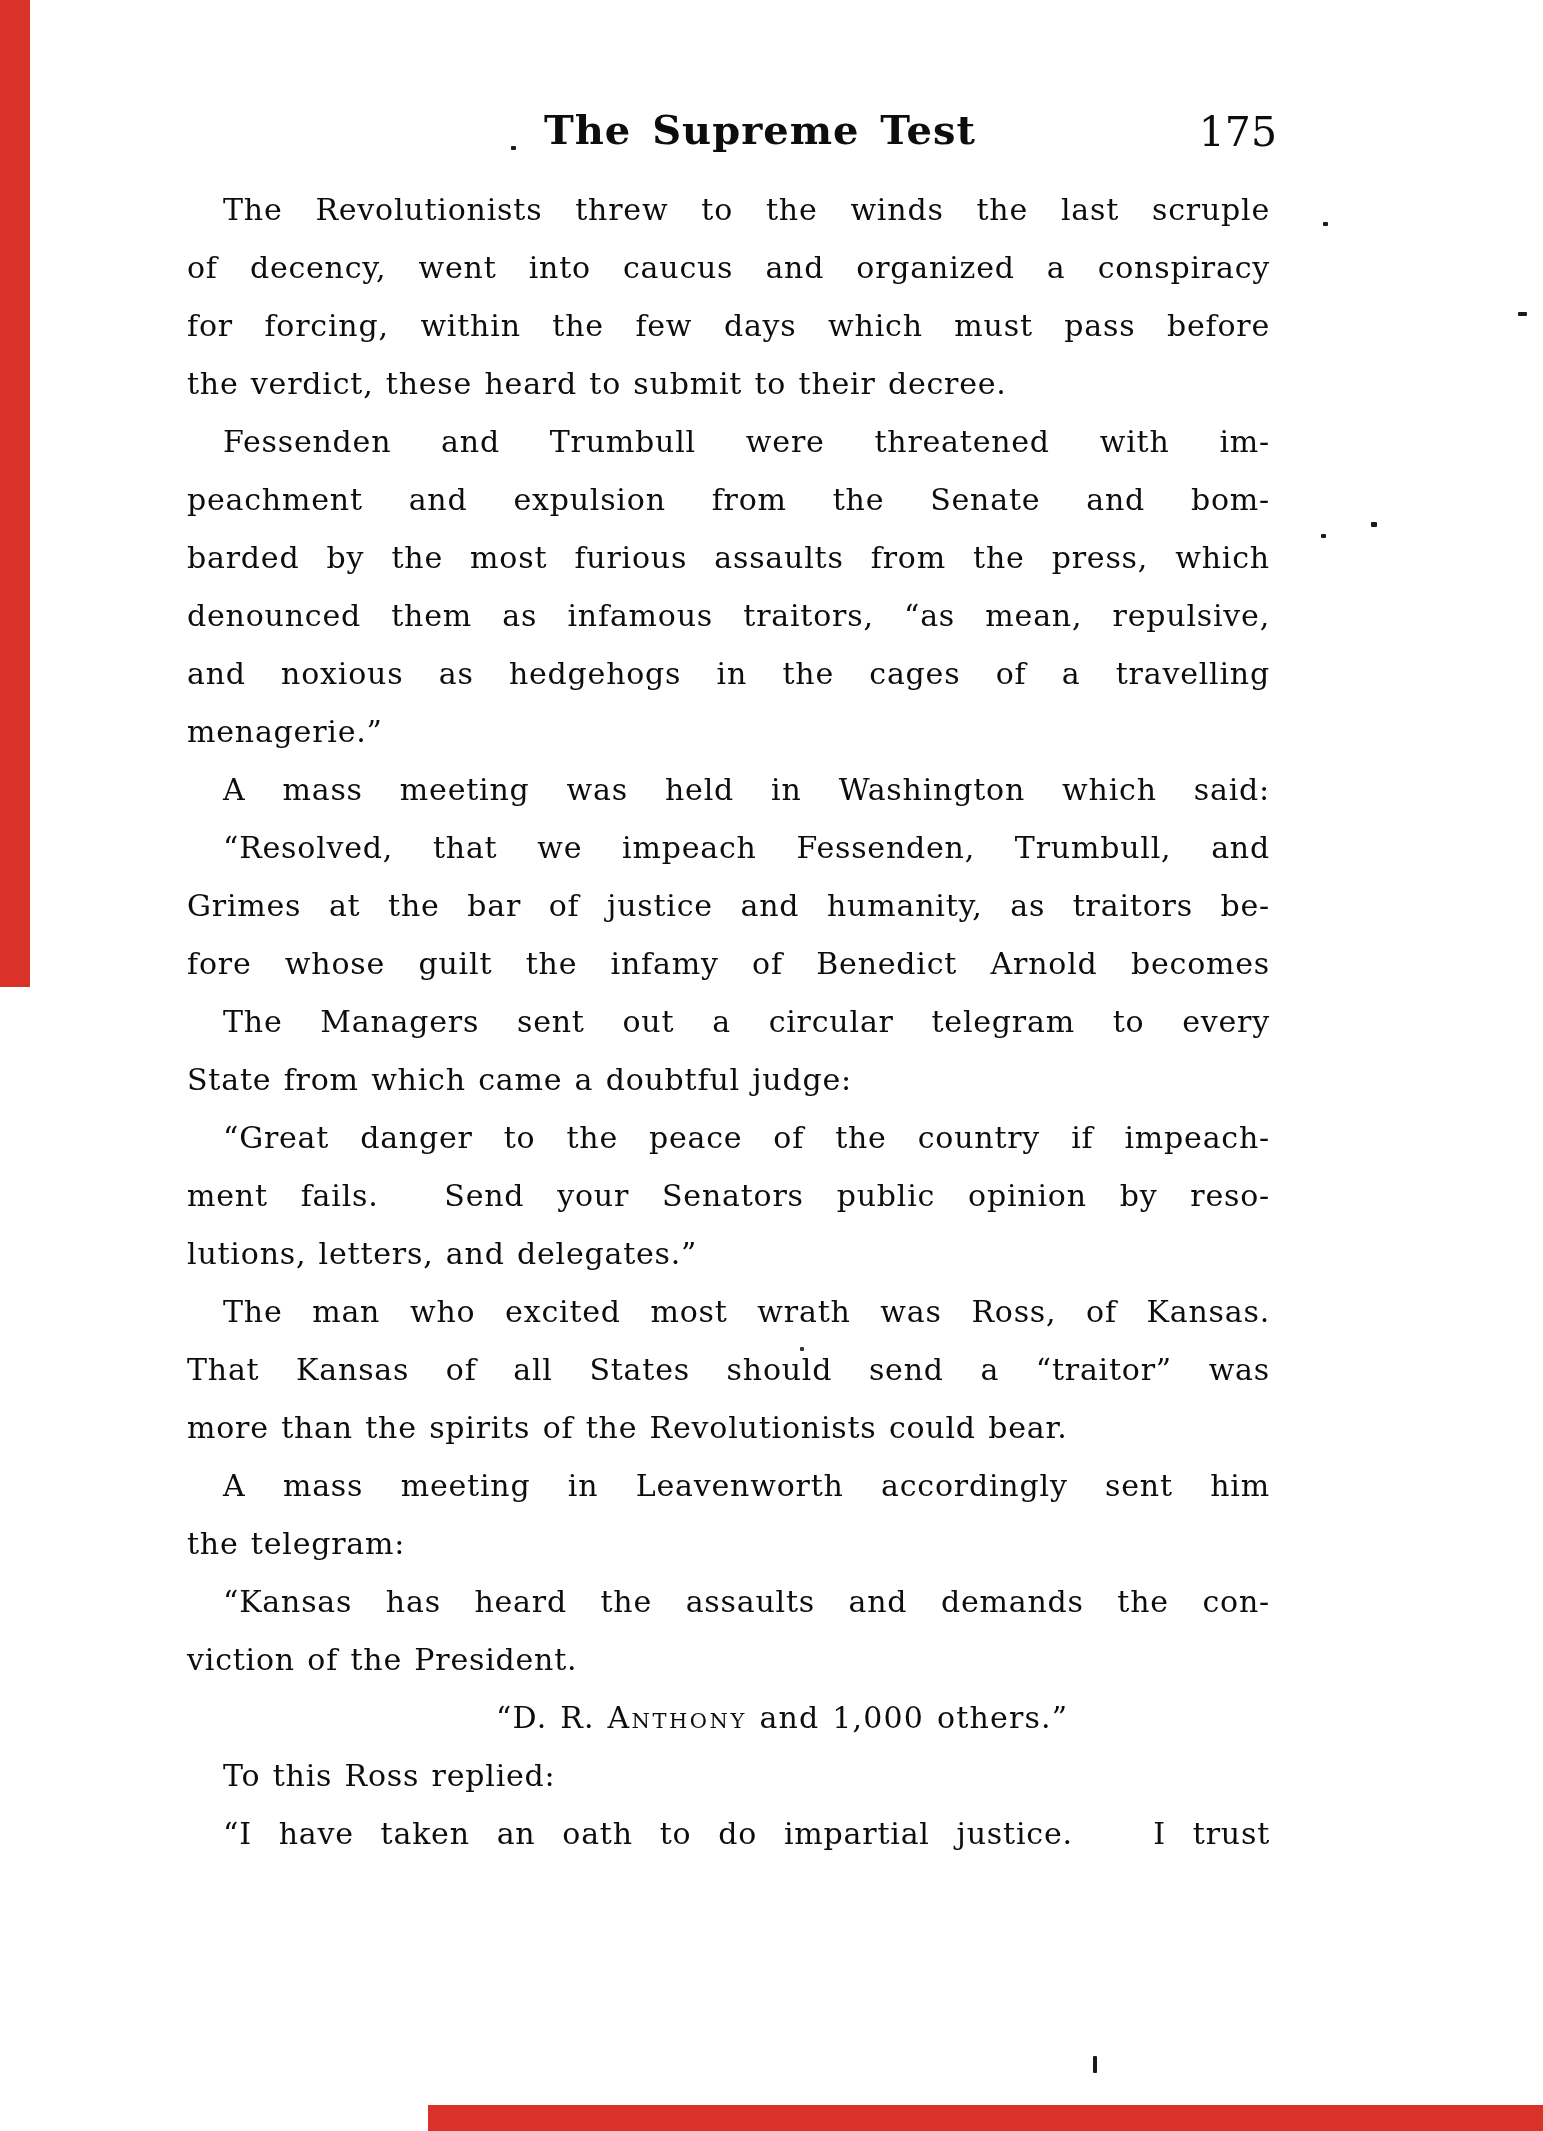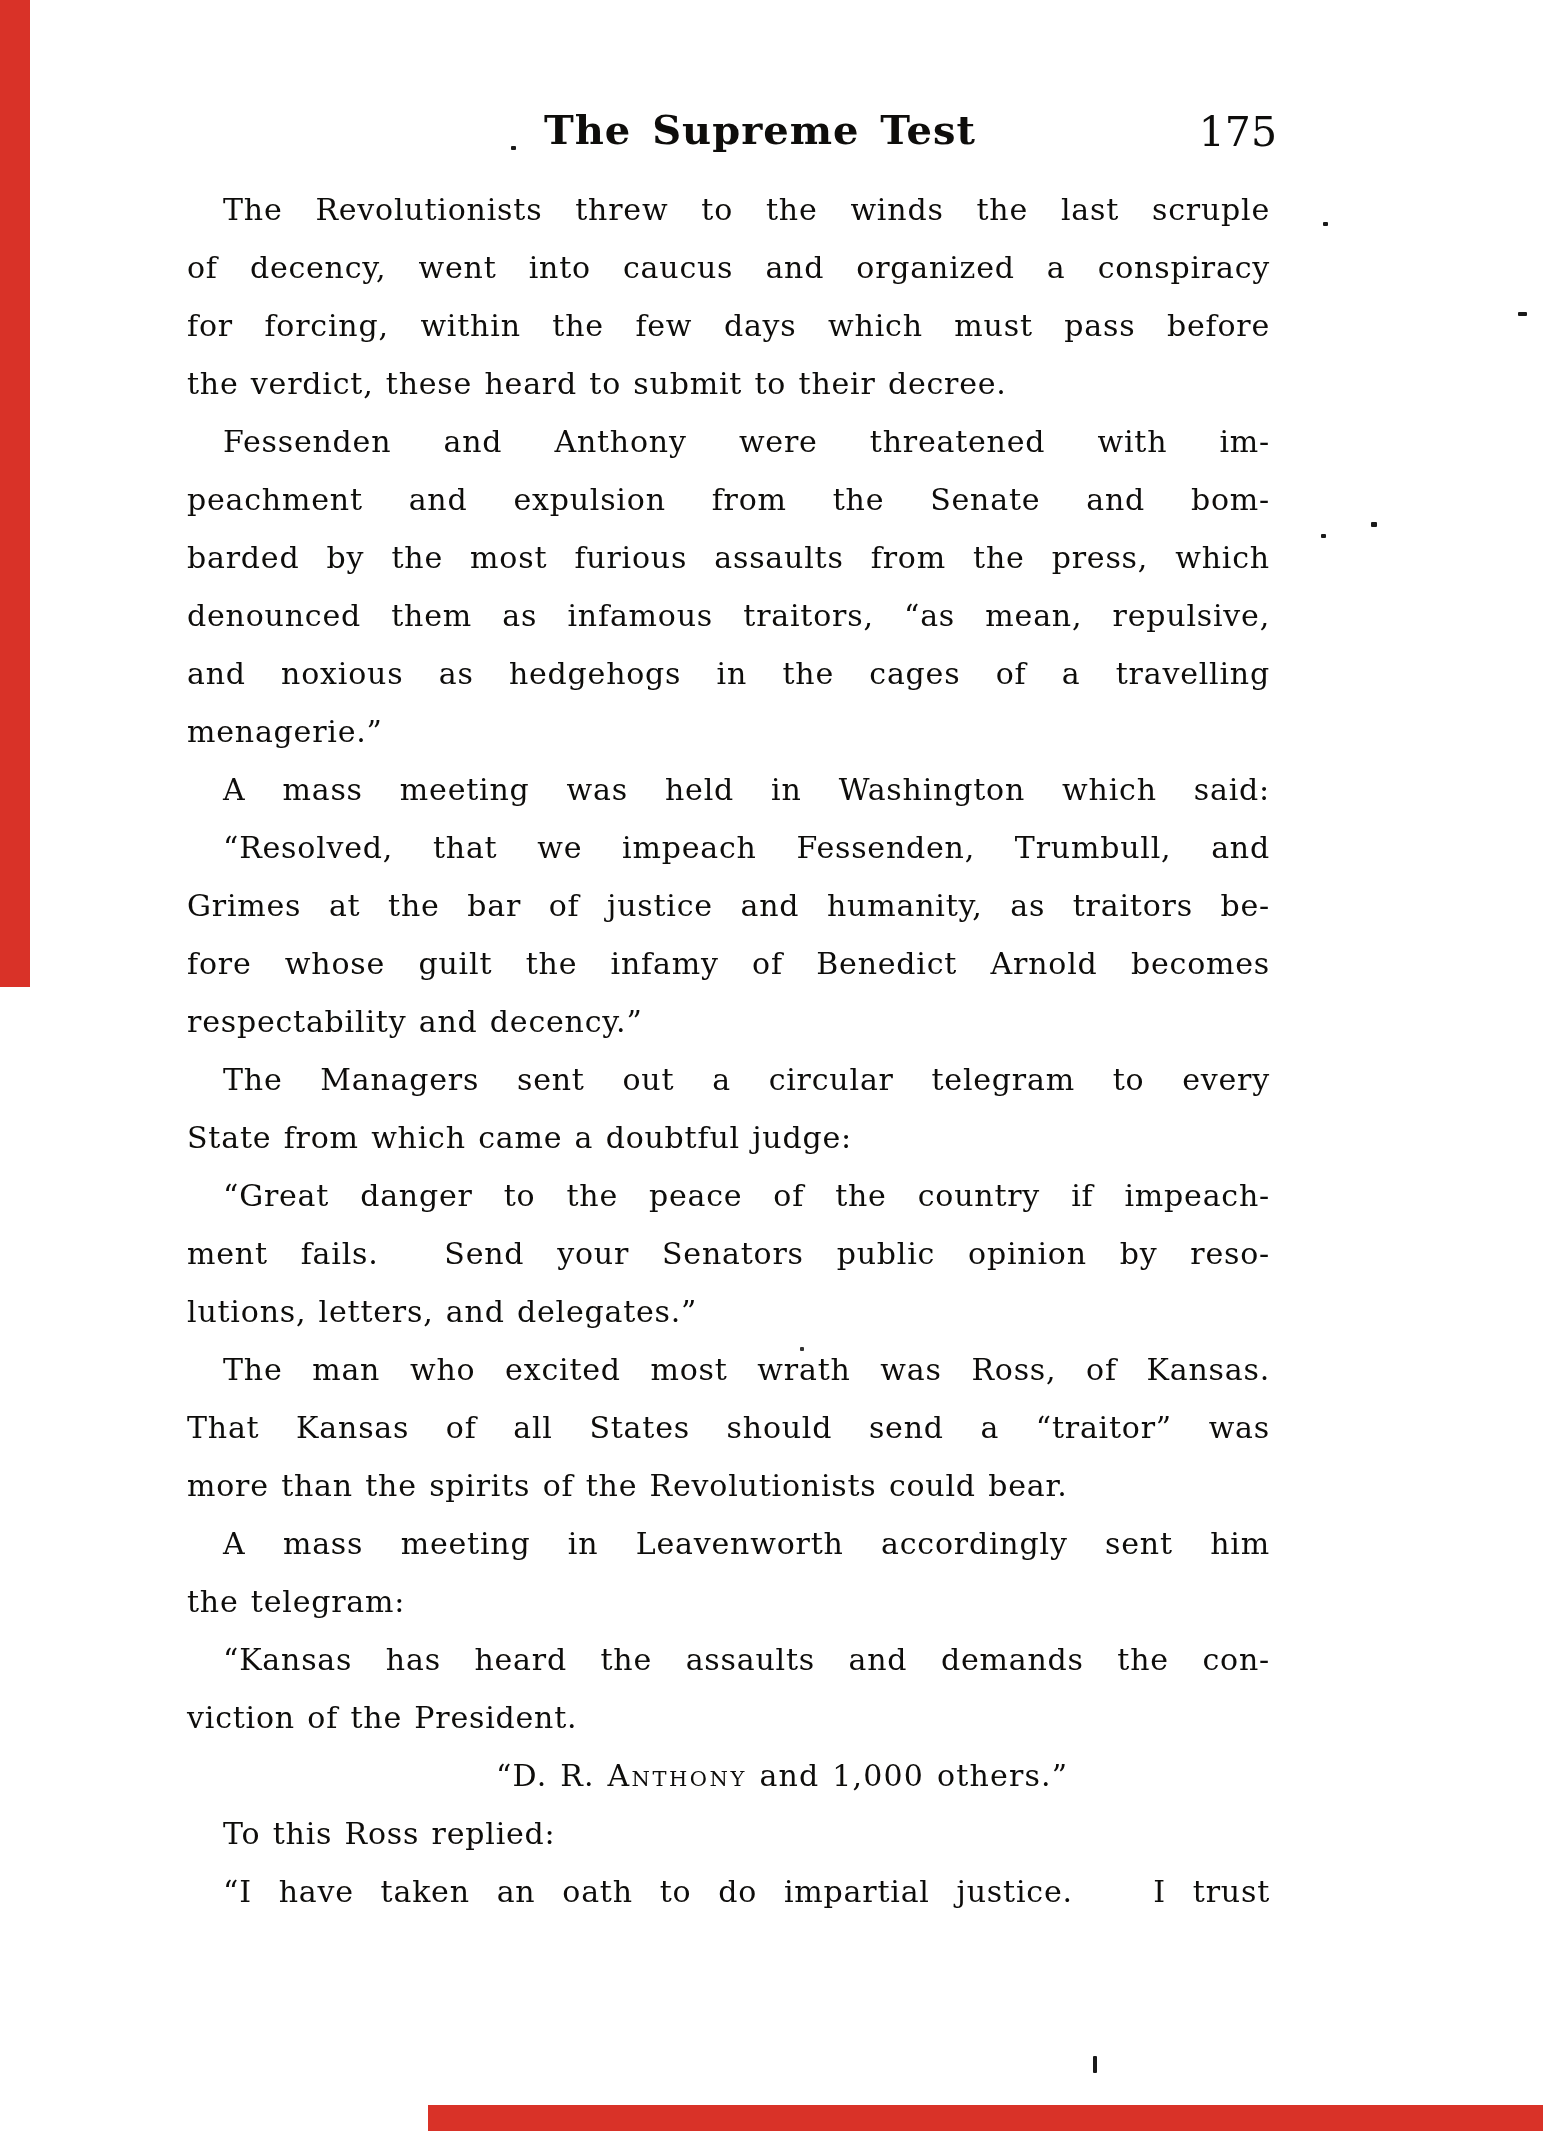--- a/index.html
+++ b/index.html
@@ -82,35 +82,34 @@
   </div>
 
   <div class="text-block" id="text-block">
       <div class="para normal">
         <div class="line j">The Revolutionists threw to the winds the last scruple</div>
         <div class="line j">of decency, went into caucus and organized a conspiracy</div>
         <div class="line j">for forcing, within the few days which must pass before</div>
         <div class="line">the verdict, these heard to submit to their decree.</div>
       </div>
       <div class="para normal">
-        <div class="line j">Fessenden and Anthony were threatened with im-</div>
+        <div class="line j">Fessenden and Trumbull were threatened with im-</div>
         <div class="line j">peachment and expulsion from the Senate and bom-</div>
         <div class="line j">barded by the most furious assaults from the press, which</div>
         <div class="line j">denounced them as infamous traitors, “as mean, repulsive,</div>
         <div class="line j">and noxious as hedgehogs in the cages of a travelling</div>
         <div class="line">menagerie.”</div>
       </div>
       <div class="para normal">
         <div class="line j">A mass meeting was held in Washington which said:</div>
       </div>
       <div class="para normal">
         <div class="line j">“Resolved, that we impeach Fessenden, Trumbull, and</div>
         <div class="line j">Grimes at the bar of justice and humanity, as traitors be-</div>
         <div class="line j">fore whose guilt the infamy of Benedict Arnold becomes</div>
-        <div class="line">respectability and decency.”</div>
       </div>
       <div class="para normal">
         <div class="line j">The Managers sent out a circular telegram to every</div>
         <div class="line">State from which came a doubtful judge:</div>
       </div>
       <div class="para normal">
         <div class="line j">“Great danger to the peace of the country if impeach-</div>
         <div class="line j">ment fails.&nbsp; Send your Senators public opinion by reso-</div>
         <div class="line">lutions, letters, and delegates.”</div>
       </div>

